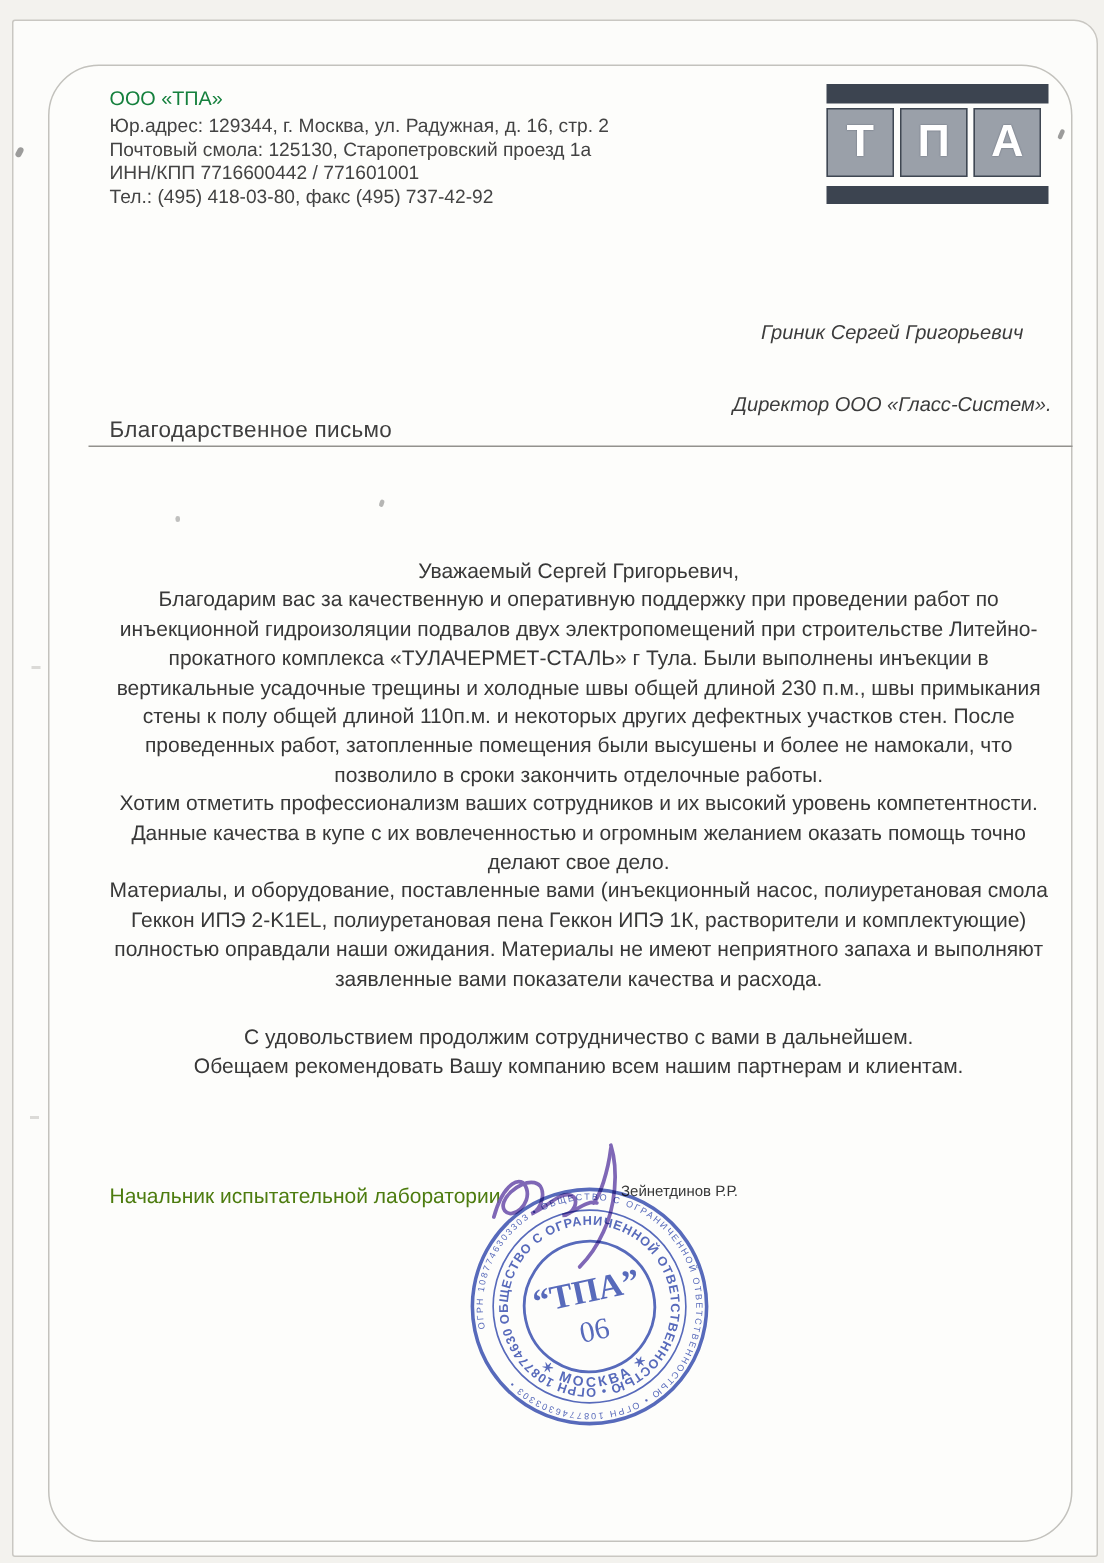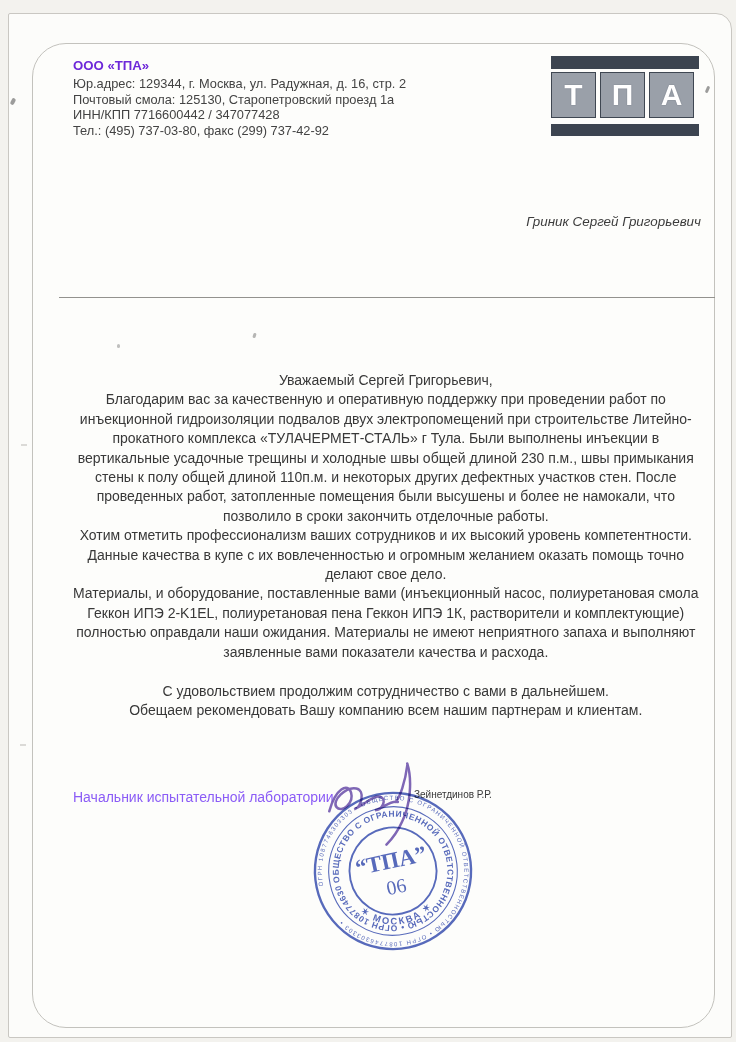--- a/index.html
+++ b/index.html
@@ -14,21 +14,21 @@
     background:#fcfcfa;border:1px solid #c9c7c2;
     border-radius:2px 16px 2px 2px;
   }
   .sheet{
     position:absolute;left:23px;top:29px;width:681px;height:983px;
     background:#fdfdfb;border:1px solid #c3c2bd;border-radius:34px;
   }
   .abs{position:absolute;}
   
   .header-block{left:64px;top:44px;line-height:15.4px;font-size:12.8px;color:#434343;}
-  .company-name{font-weight:bold;font-size:13.2px;margin-bottom:3px;color:#6d28d9;}
+  .company-name{font-weight:normal;font-size:13.2px;margin-bottom:3px;color:#15803d;}
   
   .logo{left:542px;top:42px;width:148px;height:81px;}
   .logo-bar{position:absolute;left:0;width:148px;background:#3c4450;}
   .logo-bar.top{top:0;height:13px;}
   .logo-bar.bottom{top:68px;height:12px;}
   .logo-squares{position:absolute;left:0;top:16px;width:148px;display:flex;gap:4px;}
   .logo-square{
     width:45px;height:46px;background:#9aa0a9;border:1.5px solid #3f4752;
     box-sizing:border-box;display:flex;align-items:center;justify-content:center;
     color:#ffffff;font-weight:bold;font-size:30px;line-height:1;
@@ -37,56 +37,58 @@
   
   .recipient{right:30px;top:167px;text-align:center;font-style:italic;
     font-size:13.4px;line-height:16.3px;color:#3c3c3c;white-space:pre;}
   
   .doc-title{left:64px;top:264px;font-size:15px;letter-spacing:.2px;color:#3f3f3f;}
   .title-underline{left:50px;top:283px;width:656px;height:1px;background:#93928e;}
   
   .body-text{left:64px;top:357px;font-size:14px;line-height:19.4px;
     white-space:pre;color:#383838;text-align:center;}
   
-  .sig-label{left:64px;top:775px;font-size:14px;color:#8b5cf6;}
+  .sig-label{left:64px;top:775px;font-size:14px;color:#4d7c0f;}
   .sig-name{left:405px;top:775px;font-size:10px;color:#383838;}
   .signature-svg{left:314px;top:737px;width:104px;height:104px;}
   .stamp-svg{left:300px;top:773px;width:168px;height:168px;mix-blend-mode:multiply;opacity:.88;}
   
   .speck{position:absolute;background:#4c4c4c;border-radius:2px;opacity:.55;}
   .noise{position:absolute;background:#b9b8b3;opacity:.5;}
 </style>
 </head>
 <body>
 
 <div class="page">
   <div class="sheet"></div>
 
   <div class="abs header-block">
     <div class="company-name">ООО «ТПА»</div>
     <div>Юр.адрес: 129344, г. Москва,  ул. Радужная, д. 16, стр. 2</div>
     <div>Почтовый смола: 125130, Старопетровский проезд 1а</div>
-    <div>ИНН/КПП 7716600442 / 347077428</div>
-    <div>Тел.: (495) 737-03-80, факс (299) 737-42-92</div>
+    <div>ИНН/КПП 7716600442 / 771601001</div>
+    <div>Тел.: (495) 418-03-80, факс (495) 737-42-92</div>
   </div>
 
   <div class="abs logo">
     <div class="logo-bar top"></div>
     <div class="logo-squares">
       <div class="logo-square">Т</div>
       <div class="logo-square">П</div>
       <div class="logo-square">А</div>
     </div>
     <div class="logo-bar bottom"></div>
   </div>
 
   <div class="abs recipient">
     <div>Гриник Сергей Григорьевич</div>
+    <div>Директор ООО «Гласс-Систем».</div>
   </div>
 
+  <div class="abs doc-title">Благодарственное письмо</div>
   <div class="abs title-underline"></div>
 
   <div class="abs body-text">Уважаемый Сергей Григорьевич,
 Благодарим вас за качественную и оперативную поддержку при проведении работ по
 инъекционной гидроизоляции подвалов двух электропомещений при строительстве Литейно-
 прокатного комплекса «ТУЛАЧЕРМЕТ-СТАЛЬ» г Тула. Были выполнены инъекции в
 вертикальные усадочные трещины и холодные швы общей длиной 230 п.м., швы примыкания
 стены к полу общей длиной 110п.м. и некоторых других дефектных участков стен. После
 проведенных работ, затопленные помещения были высушены и более не намокали, что
 позволило в сроки закончить отделочные работы.

